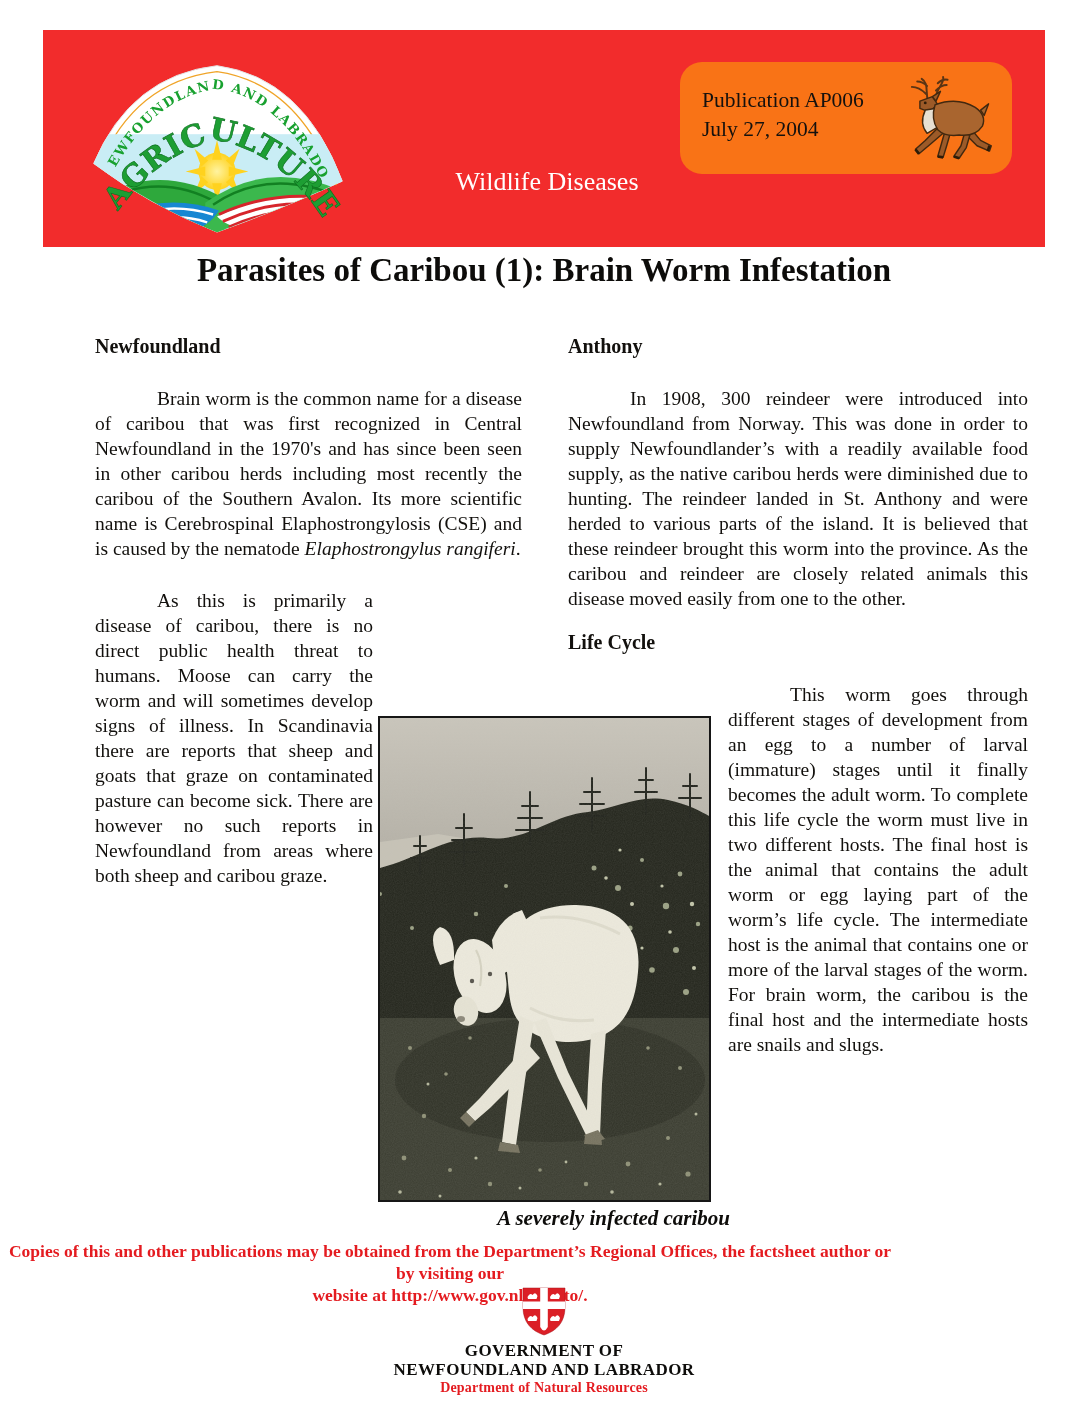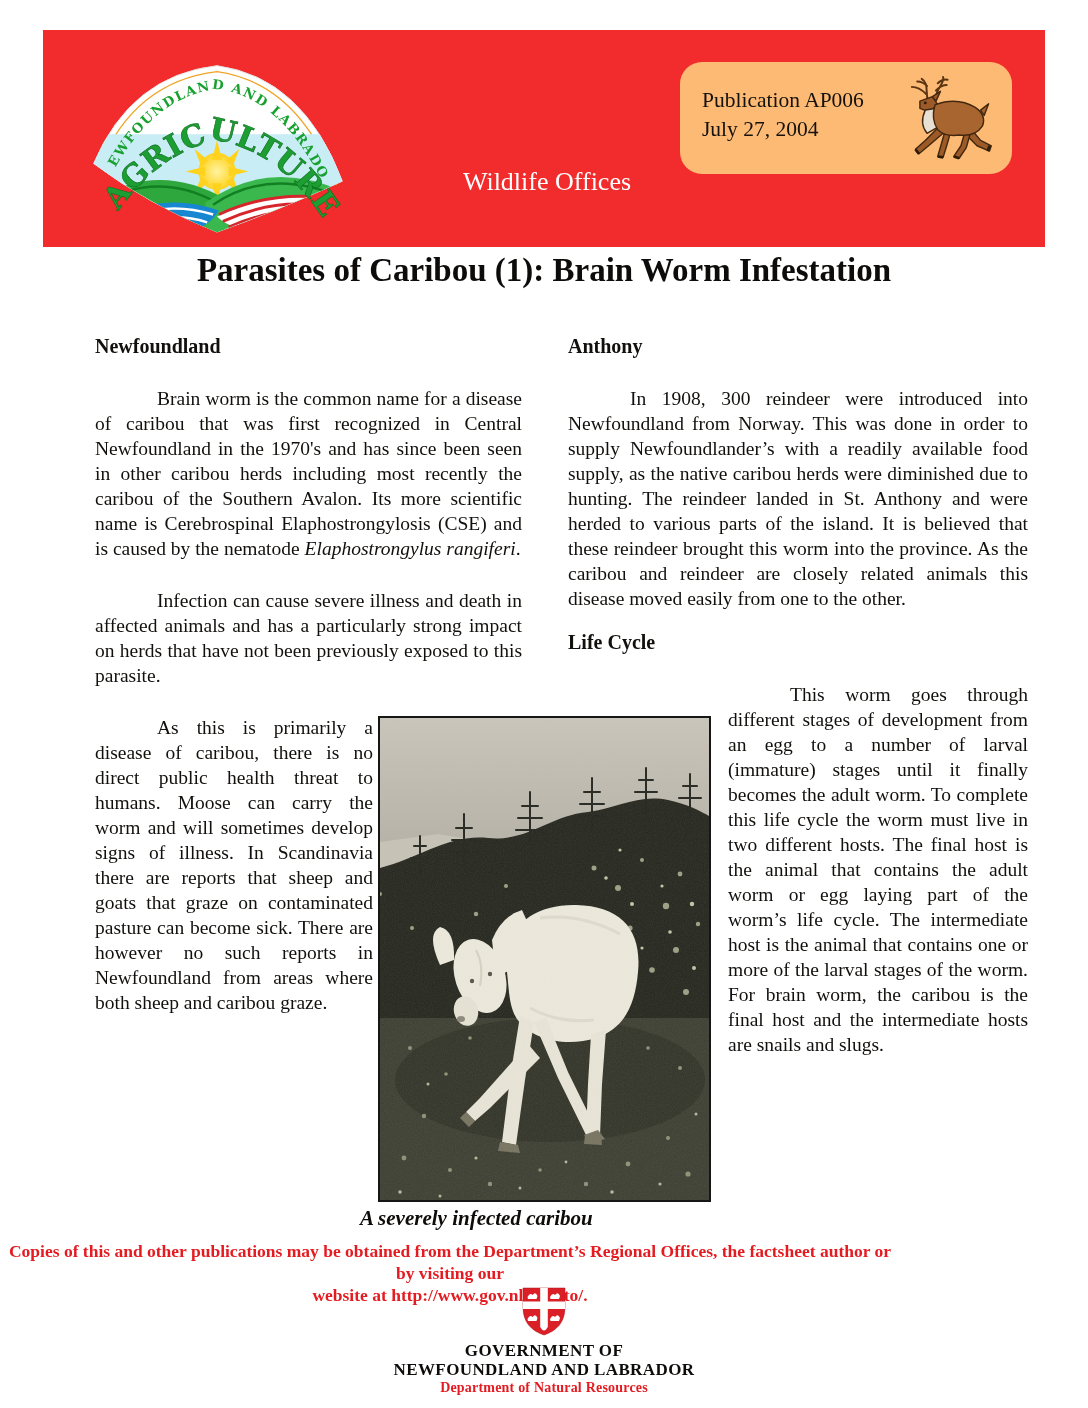--- a/index.html
+++ b/index.html
@@ -5,21 +5,21 @@
   html,body{margin:0;padding:0;}
   body{
     width:1088px;height:1408px;position:relative;background:#ffffff;
     font-family:"Liberation Serif", serif;color:#12100d;overflow:hidden;
   }
   
   .red-band{position:absolute;left:43px;top:30px;width:1002px;height:217px;
     background:var(--band-red,#F22C2C);}
   .logo-svg{position:absolute;left:26px;top:20px;width:296px;height:186px;}
   .pub-box{position:absolute;left:637px;top:32px;width:332px;height:112px;
-    background:#fdba74;border-radius:22px;}
+    background:#f97316;border-radius:22px;}
   .pub-text{position:absolute;left:22px;top:24px;font-size:21.5px;line-height:29px;color:#14110e;}
   .pub-caribou{position:absolute;right:10px;top:8px;width:116px;height:98px;}
   .band-title{position:absolute;left:304px;top:136px;width:400px;text-align:center;
     color:#ffffff;font-size:26px;line-height:31px;}
   
   .doc-title{position:absolute;left:43px;top:252px;width:1002px;margin:0;text-align:center;
     font-size:33px;font-weight:bold;color:#0d0c0a;}
   
   .col{position:absolute;top:334px;font-size:19.5px;line-height:25px;text-align:justify;}
   .col h3{margin:0;font-size:20px;font-weight:bold;text-align:left;}
@@ -27,21 +27,21 @@
   .col-left{left:95px;width:427px;}
   .col-right{left:568px;width:460px;}
   .col-left .narrow{width:278px;}
   .col-right h3.lc-head{margin-top:19px;}
   .col-right .narrow{width:300px;margin-left:160px;}
   .species{font-style:italic;}
   
   .photo-frame{position:absolute;left:378px;top:716px;width:329px;height:482px;
     border:2px solid #161616;background:#b5b1a7;}
   .photo-frame svg{display:block;}
-  .photo-caption{position:absolute;left:360px;top:1206px;width:370px;text-align:left;
+  .photo-caption{position:absolute;left:360px;top:1206px;width:370px;text-align:right;
     font-size:21px;font-weight:bold;font-style:italic;color:#0d0c0a;}
   
   .notice{position:absolute;left:0;top:1240px;width:900px;text-align:center;
     color:var(--accent-text-red,#E41B20);font-weight:bold;font-size:17.5px;line-height:22px;}
   .gov-shield{position:absolute;left:521px;top:1286px;width:46px;height:50px;}
   .gov-line{position:absolute;left:0;width:1088px;text-align:center;font-weight:bold;
     font-size:17px;letter-spacing:0.4px;color:#0d0c0a;}
   .gov1{top:1341px;}
   .gov2{top:1360px;}
   .dept{top:1380px;color:var(--accent-text-red,#E41B20);font-size:14px;letter-spacing:0.2px;}
@@ -123,30 +123,29 @@
         <path d="M44,40 Q37,55 46,66 L60,58 L57,38 Z" fill="#e8e0d2"></path>
         <path d="M55,34 Q80,25 100,37 Q113,46 108,58 Q100,70 82,68 Q66,70 58,62 Q50,50 55,34 Z" fill="#a9652f"></path>
         <path d="M106,40 L115,33 L110,46 Z" fill="#a9652f"></path>
       </g>
       <circle cx="44" cy="32" r="1.6" fill="#2e1c08"></circle>
       <path d="M33,84 L37,89 M58,92 L64,93 M116,80 L114,86 M76,92 L82,94" stroke="#2e1c08" stroke-width="3"></path>
     </svg>
   </div>
 
   <div class="band-title">
-    <div>Wildlife Offices</div>
+    <div>Wildlife Diseases</div>
   </div>
 </div>
 
 <h1 class="doc-title">Parasites of Caribou (1): Brain Worm Infestation</h1>
 
 <div class="col col-left">
   <h3>Newfoundland</h3>
   <p><span>Brain worm is the common name for a disease of caribou that was first recognized in Central Newfoundland in the 1970's and has since been seen in other caribou herds including most recently the caribou of the Southern Avalon.  Its more scientific name is Cerebrospinal Elaphostrongylosis (CSE) and is caused by the nematode </span><span class="species">Elaphostrongylus rangiferi</span><span>.</span></p>
-  <p>Infection can cause severe illness and death in affected animals and has a particularly strong impact on herds that have not been previously exposed to this parasite.</p>
   <p class="narrow">As this is primarily a disease of caribou, there is no direct public health threat to humans.  Moose can carry the worm and will sometimes develop signs of illness.  In Scandinavia there are reports that sheep and goats that graze on contaminated pasture can become sick.  There are however no such reports in Newfoundland from areas where both sheep and caribou graze.</p>
 </div>
 
 <div class="col col-right">
   <h3>Anthony</h3>
   <p>In 1908, 300 reindeer were introduced into Newfoundland from Norway. This was done in order to supply Newfoundlander’s with a readily available food supply, as the native caribou herds were diminished due to hunting. The reindeer landed in St. Anthony and were herded to various parts of the island. It is believed that these reindeer brought this worm into the province.  As the caribou and reindeer are closely related animals this disease moved easily from one to the other.</p>
   <h3 class="lc-head">Life Cycle</h3>
   <p class="narrow">This worm goes through different stages of development from an egg to a number of larval (immature) stages until it finally becomes the adult worm.  To complete this life cycle the worm must live in two different hosts. The final host is the animal that contains the adult worm or egg laying part of the worm’s life cycle.  The intermediate host is the animal that contains one or more of the larval stages of the worm.  For brain worm, the caribou is the final host and the intermediate hosts are snails and slugs.</p>
 </div>
 

